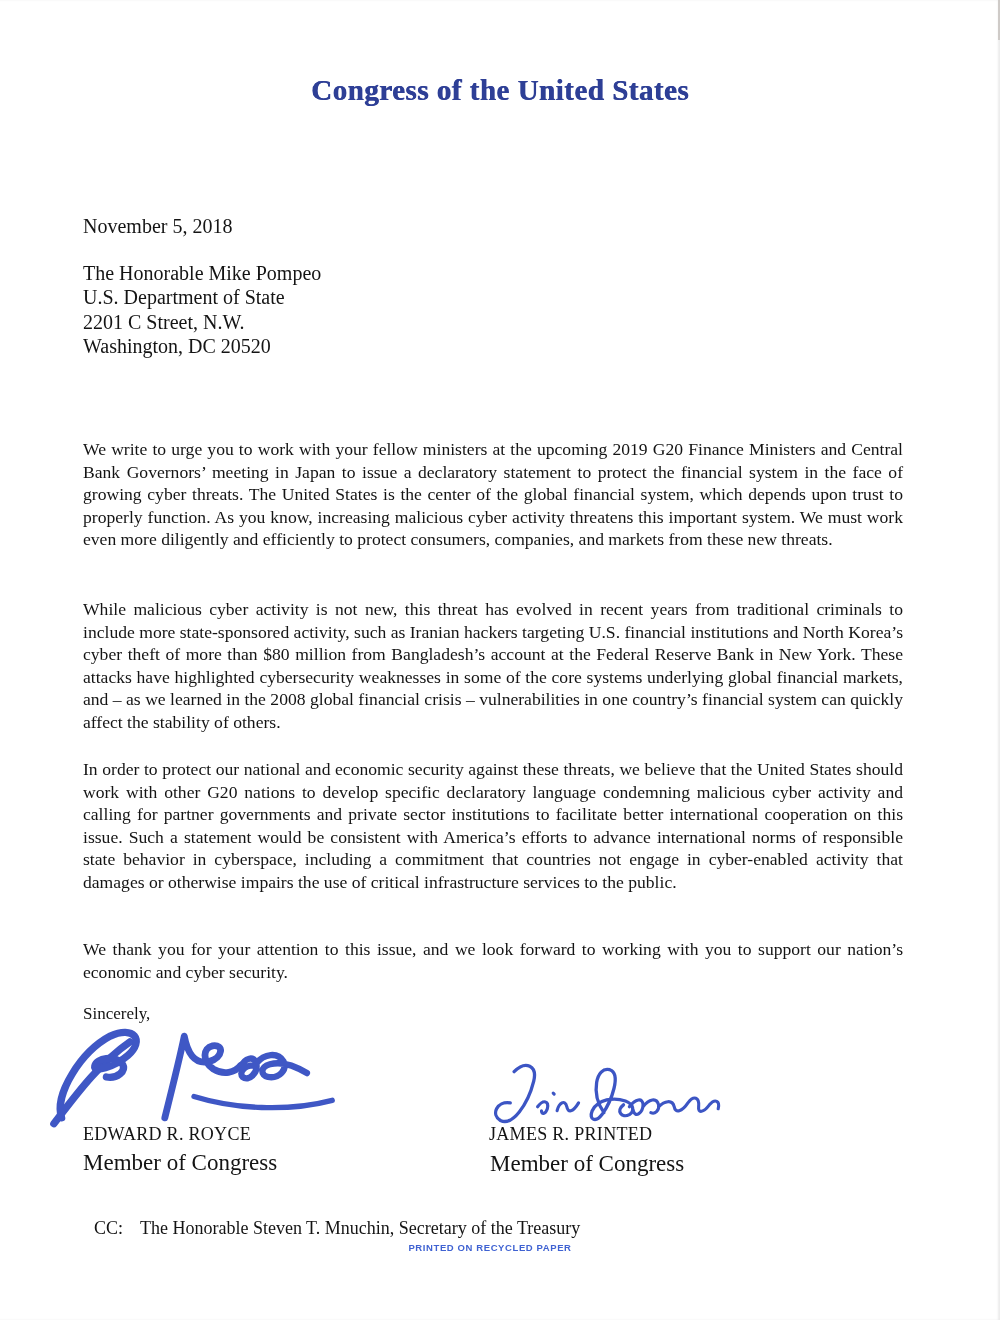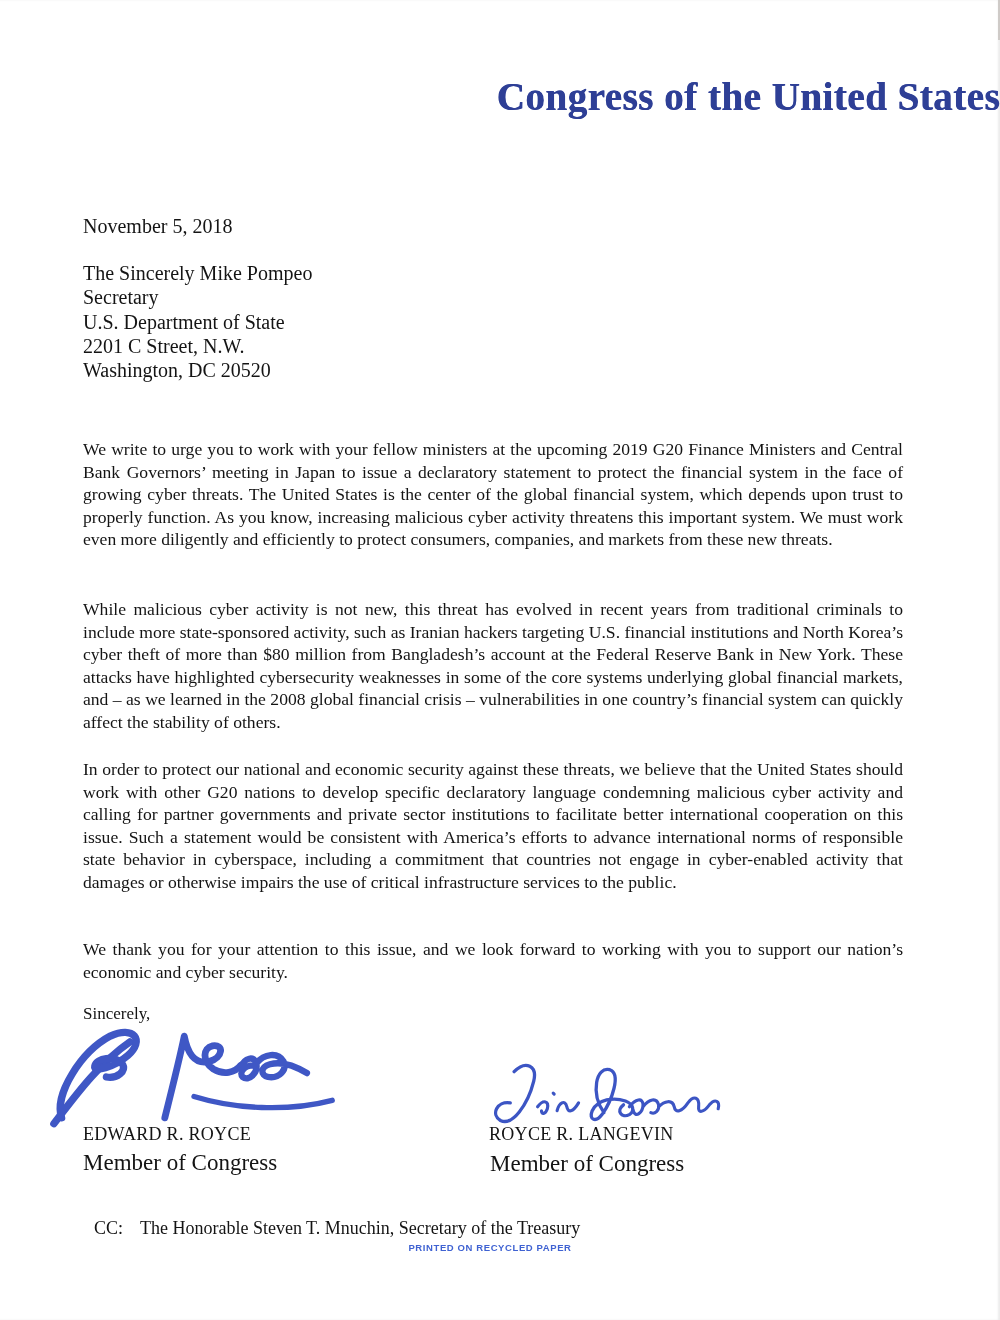--- a/index.html
+++ b/index.html
@@ -4,22 +4,22 @@
 <style>
   html,body { margin:0; padding:0; background:#e8e8e8; }
   .page {
     position:relative; width:1000px; height:1320px; margin:0 auto;
     background:#ffffff; overflow:hidden;
     font-family:"Liberation Serif", serif; color:#141414;
     box-shadow: inset -2px 0 2px rgba(0,0,0,0.08);
   }
   .letterhead { position:absolute; top:74px; left:0; width:1000px; text-align:center; color:#2e3f96; }
   .lh-title {
-    font-family:"Liberation Serif", serif; font-weight:bold; font-size:39px;
-    letter-spacing:0.5px; text-shadow: 0.6px 0 0 #2e3f96; text-align: right;
+    font-family:"Liberation Serif", serif; font-weight:bold; font-size:29px;
+    letter-spacing:0.5px; text-shadow: 0.6px 0 0 #2e3f96;
   }
   .lh-sub {
     font-family:"Liberation Serif", serif; font-weight:bold; font-size:21px;
     margin-top:4px; letter-spacing:0.5px; text-shadow: 0.5px 0 0 #2e3f96;
   }
   .abs { position:absolute; left:83px; width:820px; }
   .line { font-size:20px; line-height:24.3px; }
   .para { font-size:17.6px; line-height:22.6px; text-align:justify; }
   .date-line { top:214px; }
   .recipient { top:261px; }
@@ -54,22 +54,21 @@
 <div class="page">
   <div class="scan-edge"></div>
 
   <div class="letterhead">
     <div class="lh-title">Congress of the United States</div>
   </div>
 
   <div class="abs line date-line">November 5, 2018</div>
 
   <div class="abs recipient">
-    <div class="line">The Sincerely Mike Pompeo</div>
-    <div class="line">Secretary</div>
+    <div class="line">The Honorable Mike Pompeo</div>
     <div class="line">U.S. Department of State</div>
     <div class="line">2201 C Street, N.W.</div>
     <div class="line">Washington, DC 20520</div>
   </div>
 
 
   <div class="abs para p1">We write to urge you to work with your fellow ministers at the upcoming 2019 G20 Finance Ministers and Central Bank Governors’ meeting in Japan to issue a declaratory statement to protect the financial system in the face of growing cyber threats. The United States is the center of the global financial system, which depends upon trust to properly function. As you know, increasing malicious cyber activity threatens this important system. We must work even more diligently and efficiently to protect consumers, companies, and markets from these new threats.</div>
   <div class="abs para p2">While malicious cyber activity is not new, this threat has evolved in recent years from traditional criminals to include more state-sponsored activity, such as Iranian hackers targeting U.S. financial institutions and North Korea’s cyber theft of more than $80 million from Bangladesh’s account at the Federal Reserve Bank in New York. These attacks have highlighted cybersecurity weaknesses in some of the core systems underlying global financial markets, and – as we learned in the 2008 global financial crisis – vulnerabilities in one country’s financial system can quickly affect the stability of others.</div>
   <div class="abs para p3">In order to protect our national and economic security against these threats, we believe that the United States should work with other G20 nations to develop specific declaratory language condemning malicious cyber activity and calling for partner governments and private sector institutions to facilitate better international cooperation on this issue. Such a statement would be consistent with America’s efforts to advance international norms of responsible state behavior in cyberspace, including a commitment that countries not engage in cyber-enabled activity that damages or otherwise impairs the use of critical infrastructure services to the public.</div>
   <div class="abs para p4">We thank you for your attention to this issue, and we look forward to working with you to support our nation’s economic and cyber security.</div>
@@ -85,21 +84,21 @@
   </svg>
   <div class="signer-name name-royce">EDWARD R. ROYCE</div>
   <div class="signer-title title-royce">Member of Congress</div>
 
   <svg class="sig-svg sig-langevin" width="256" height="82" viewBox="0 0 260 84" fill="none" stroke="#3c55c4" stroke-linecap="round" stroke-linejoin="round">
     <path stroke-width="3.4" d="M40,14 C52,2 64,8 60,24 C54,48 38,70 26,64 C16,58 22,44 36,46"></path>
     <path stroke-width="3.2" d="M64,50 C70,42 76,44 74,52 C72,58 68,58 68,54 M80,36 L81,37 M84,54 C86,46 92,42 94,50 C95,56 100,56 106,46"></path>
     <path stroke-width="3.4" d="M132,56 C118,36 124,8 138,12 C150,16 140,44 130,58 C124,66 116,64 120,54 C126,42 142,40 154,44 C162,47 164,54 158,58 C150,62 144,54 152,48"></path>
     <path stroke-width="3.2" d="M158,50 C164,42 172,40 172,48 C172,56 164,62 162,54 M172,50 C178,42 186,40 188,48 C189,54 184,58 180,56 M188,50 C194,44 202,42 204,50 C205,57 212,55 218,46 C224,38 230,40 229,50 C228,57 234,56 240,48 C246,41 251,44 249,52"></path>
   </svg>
-  <div class="signer-name name-langevin">ROYCE R. LANGEVIN</div>
+  <div class="signer-name name-langevin">JAMES R. PRINTED</div>
   <div class="signer-title title-langevin">Member of Congress</div>
 
   <div class="cc-row">
     <span class="cc-label">CC:</span>
     <span class="cc-text">The Honorable Steven T. Mnuchin, Secretary of the Treasury</span>
   </div>
 
   <div class="footer-note">PRINTED ON RECYCLED PAPER</div>
 </div>
 

